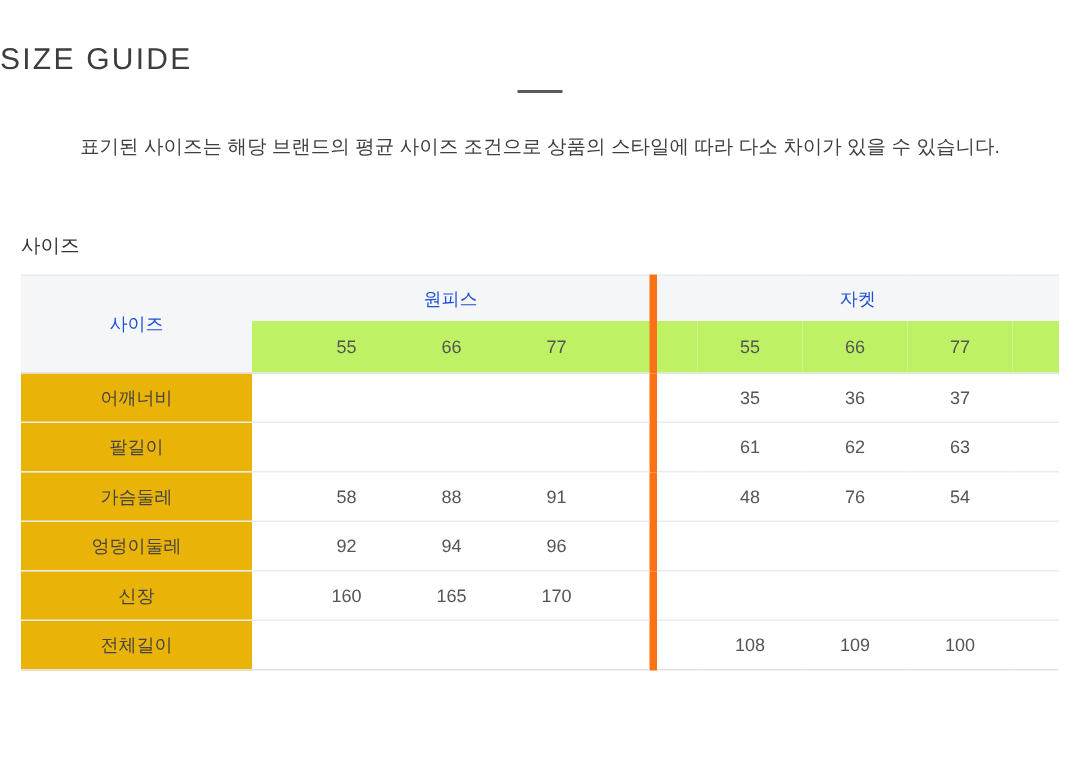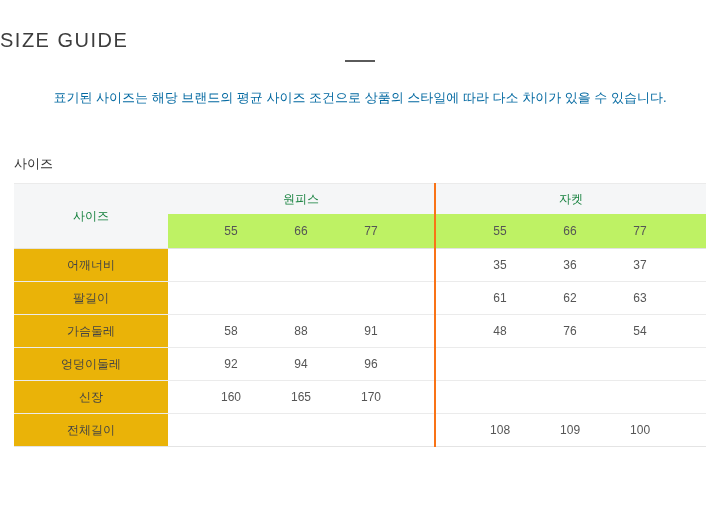--- a/index.html
+++ b/index.html
@@ -27,21 +27,21 @@
     width: 30px;
     height: 2px;
     background: #5a5a5a;
     margin: 8px auto 0;
   }
   .description {
     margin: 28px 10px 0;
     text-align: center;
     font-size: 13px;
     line-height: 1.25;
-    color: #0369a1;
+    color: #404040;
   }
   .section-label {
     margin: 49px 0 0 14px;
     font-size: 13px;
     color: #333333;
   }
   table.size-table {
     width: 692px;
     margin: 10px 14px 0;
     border-collapse: collapse;
@@ -54,21 +54,21 @@
     padding: 0;
     font-weight: normal;
     text-align: center;
     vertical-align: middle;
     color: #555555;
   }
   
   tr.group-row th {
     height: 30px;
     background: #f5f6f7;
-    color: #15803d;
+    color: #1d4ed8;
   }
   th.corner {
     background: #f5f6f7;
     color: #444444;
     border-bottom: 1px solid #e2e2e2;
   }
   
   tr.sizes-row td {
     height: 35px;
     background: #bef264;
@@ -81,21 +81,21 @@
     color: #444444;
     border-bottom: 1px solid #ebebeb;
   }
   tbody td {
     height: 33px;
     border-bottom: 1px solid #ebebeb;
   }
   tbody tr:last-child th.row-label,
   tbody tr:last-child td { border-bottom: 1px solid #e4e4e4; }
   
-  .divider { border-left: 2px solid #f97316; }
+  .divider { border-left: 5px solid #f97316; }
 </style>
 </head>
 <body>
 
 <div class="page">
 
   <h1 class="title">SIZE GUIDE</h1>
   <div class="title-divider"></div>
 
   <p class="description">표기된 사이즈는 해당 브랜드의 평균 사이즈 조건으로 상품의 스타일에 따라 다소 차이가 있을 수 있습니다.</p>

